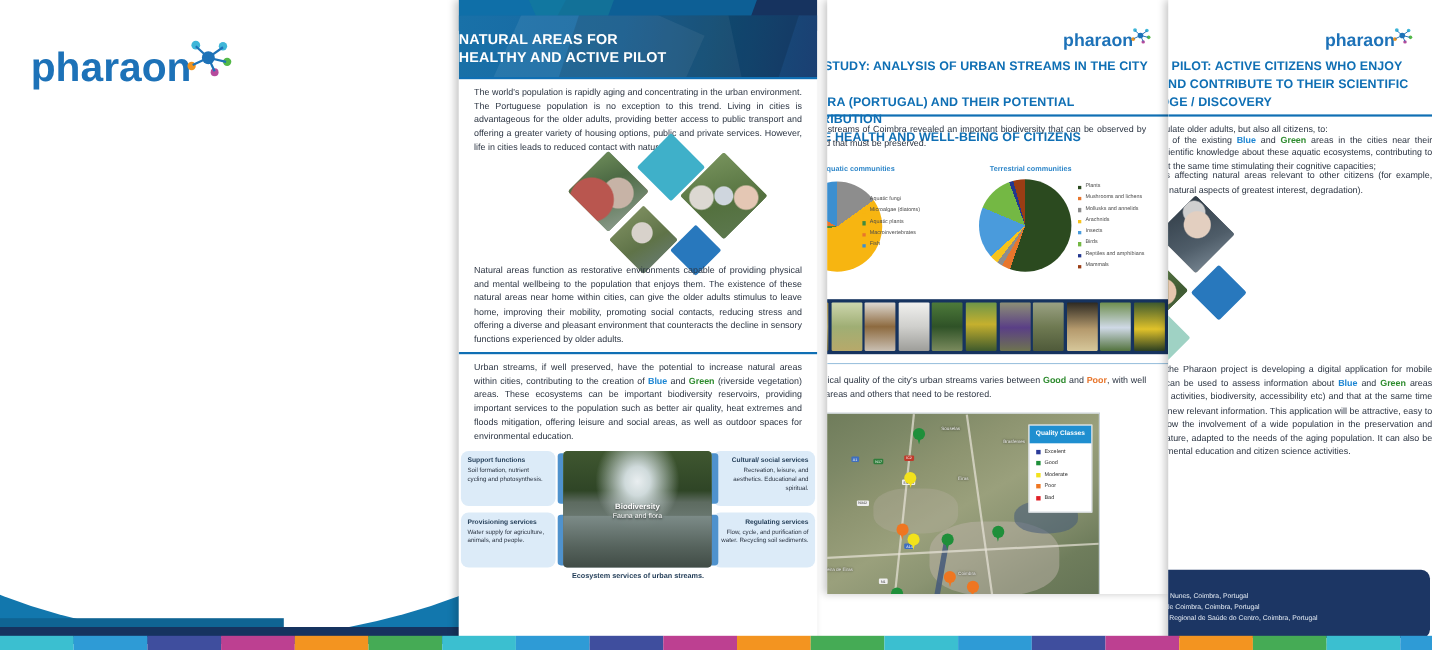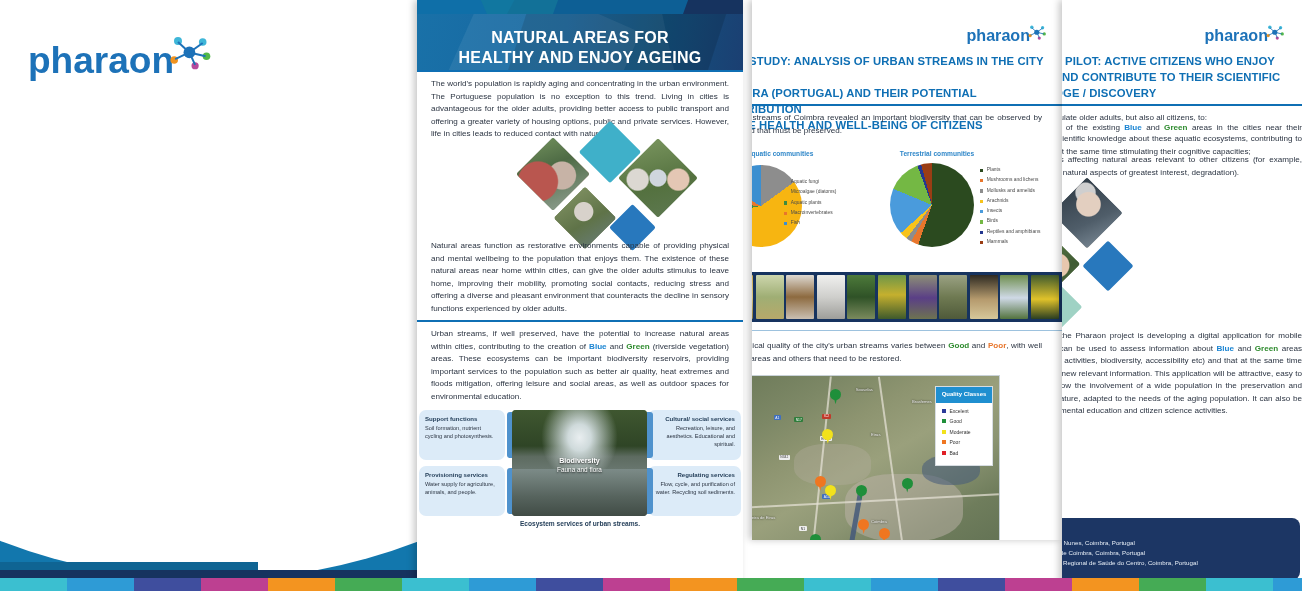--- a/index.html
+++ b/index.html
@@ -66,22 +66,22 @@
     background:linear-gradient(100deg,#0d6aa4 0%,#0b5f9c 45%,#12537f 72%,#1b3f72 100%);
     overflow:hidden;
   }
   .hdr-blue .facet-a { position:absolute; right:38%; top:-20px; width:160px; height:140px;
                         background:rgba(255,255,255,.07); transform:rotate(24deg); }
   .hdr-blue .facet-b { position:absolute; right:10%; top:-30px; width:200px; height:160px;
                         background:rgba(0,0,0,.13); transform:skewX(-18deg); }
   .hdr-blue .facet-c { position:absolute; left:-10px; bottom:-40px; width:260px; height:120px;
                         background:rgba(255,255,255,.05); transform:rotate(-12deg); }
   .hdr-title {
-    position:relative; color:#fff; font-weight:bold; text-align:center;
-    font-size:16px; line-height:1.25; letter-spacing:.2px; padding-top:14px;
+    position:relative; color:#fff; font-weight:bold; 
+    font-size:13px; line-height:1.25; letter-spacing:.2px; padding-top:14px;
   }
 
   .page-logo { position:absolute; width:86px; height:24px; }
 
   .sec-title {
     color:#0f6fb4; font-weight:bold; letter-spacing:.1px;
   }
   .rule { height:2px; background:#0f6fb4; }
   .rule-thin { height:1px; background:#9dc2de; }
 
@@ -210,21 +210,21 @@
         <div class="tri2"></div>
         <div class="tri3"></div>
     </div>
 
     <div class="hdr-blue" style="top:14px; height:56px;">
       <div class="facet-a"></div>
         <div class="facet-b"></div>
         <div class="facet-c"></div>
       <div class="hdr-title">
         <div>NATURAL AREAS FOR</div>
-        <div>HEALTHY AND ENJOY AGEING</div>
+        <div>HEALTHY AND ACTIVE PILOT</div>
       </div>
     </div>
 
     <div style="position:absolute; left:0; top:70px; width:100%; height:2px; background:#0f6fb4;"></div>
 
     <p class="body" style="position:absolute; left:14px; top:78px; width:298px;">The world's population is rapidly aging and concentrating in the urban environment. The Portuguese population is no exception to this trend. Living in cities is advantageous for the older adults, providing better access to public transport and offering a greater variety of housing options, public and private services. However, life in cities leads to reduced contact with nature.</p>
 
     <div>
       <div class="dia" style="left:110px; top:148px; width:52px; height:52px; border-radius:2px;
            background:linear-gradient(135deg,#8fa4b6,#c2806d 45%,#6f8f6a 100%);">

